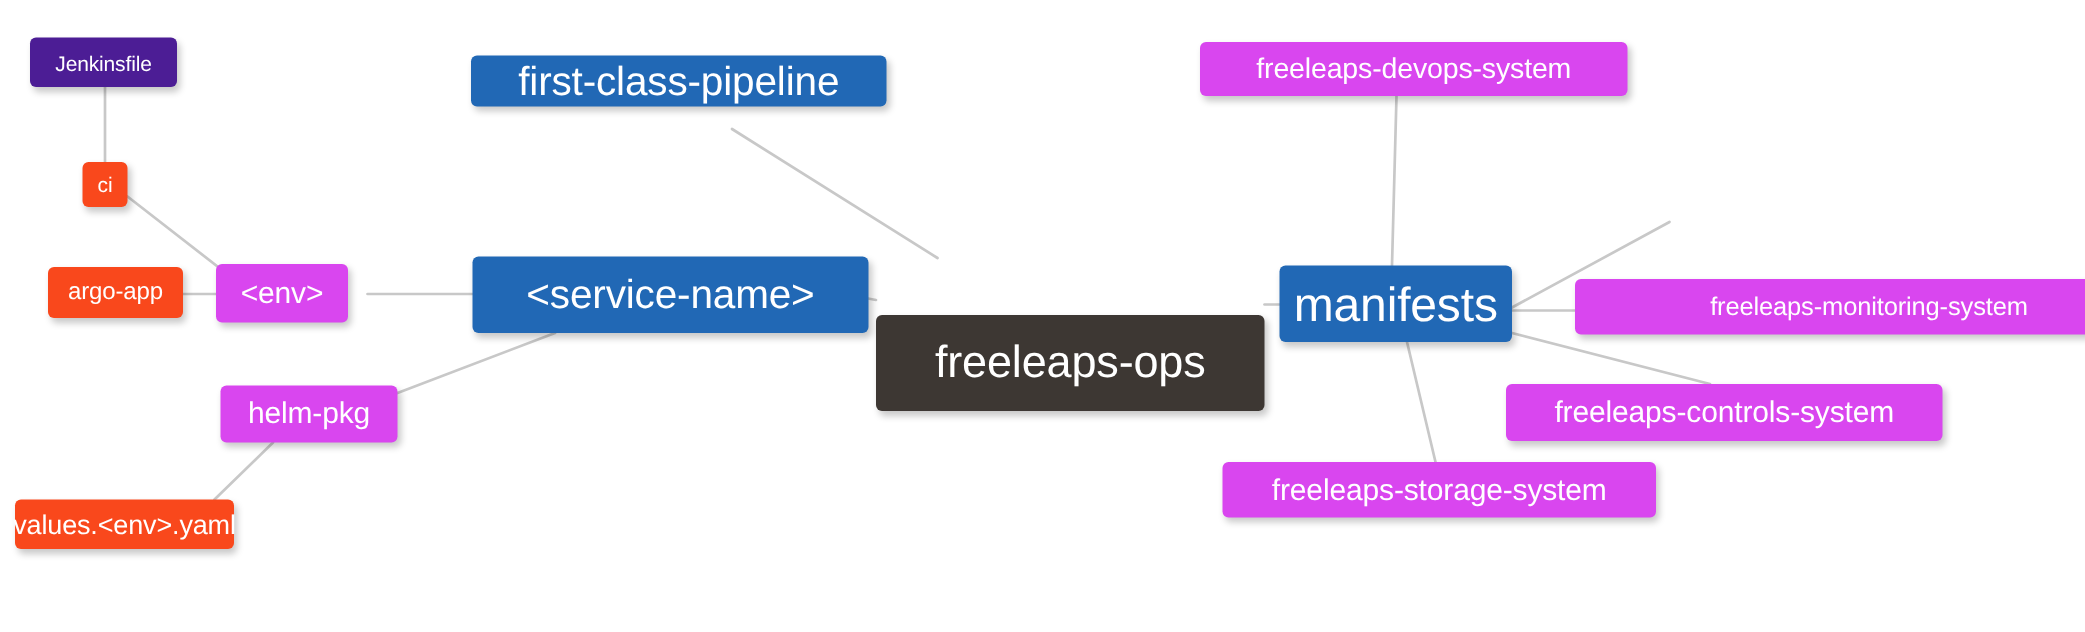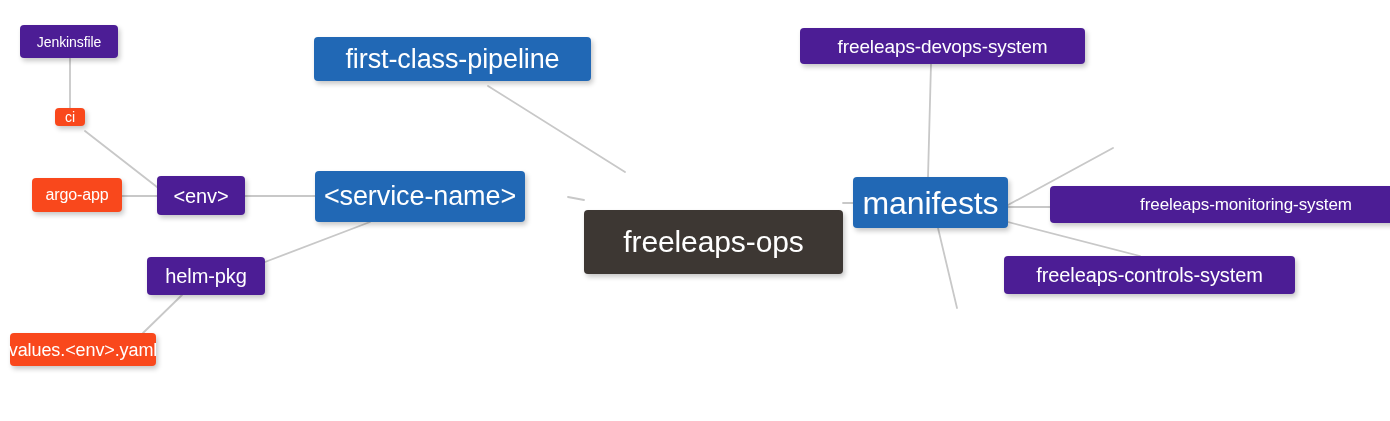--- a/index.html
+++ b/index.html
@@ -34,21 +34,21 @@
     box-sizing: border-box;
     border-radius: 4px;
     color: #ffffff;
     white-space: nowrap;
     line-height: 1;
     box-shadow: 2px 3px 5px rgba(0,0,0,0.22);
     letter-spacing: -0.1px;
   }
   .n-root   { background: #3d3733; margin-top: 38px; }
   .n-blue   { background: #2168b5; }
-  .n-green  { background: #4c1d95; }
+  .n-green  { background: #d946ef; }
   .n-orange { background: #4c1d95; }
   .n-red    { background: #f9481c; }
 </style>
 </head>
 <body>
 
 <div id="mindmap" style="background: rgb(255, 255, 255);">
   <svg id="edges" viewBox="0 0 1390 421">
       <line x1="70" y1="58" x2="70" y2="108" stroke="#c8c8c8" stroke-width="1.8" stroke-linecap="round"></line>
       <line x1="85" y1="131" x2="157" y2="187" stroke="#c8c8c8" stroke-width="1.8" stroke-linecap="round"></line>
@@ -61,49 +61,52 @@
       <line x1="843" y1="203" x2="853" y2="203" stroke="#c8c8c8" stroke-width="1.8" stroke-linecap="round"></line>
       <line x1="928" y1="177" x2="931" y2="64" stroke="#c8c8c8" stroke-width="1.8" stroke-linecap="round"></line>
       <line x1="1008" y1="205" x2="1113" y2="148" stroke="#c8c8c8" stroke-width="1.8" stroke-linecap="round"></line>
       <line x1="1008" y1="207" x2="1050" y2="207" stroke="#c8c8c8" stroke-width="1.8" stroke-linecap="round"></line>
       <line x1="1008" y1="222" x2="1140" y2="256" stroke="#c8c8c8" stroke-width="1.8" stroke-linecap="round"></line>
       <line x1="938" y1="228" x2="957" y2="308" stroke="#c8c8c8" stroke-width="1.8" stroke-linecap="round"></line>
     </svg>
 <div class="node n-orange" style="left: 20px; top: 25px; width: 98px; height: 33px; font-size: 14px;">
       <span>Jenkinsfile</span>
     </div>
-    <div class="node n-red" style="left: 55px; top: 108px; width: 30px; height: 18px; font-size: 14px;">
+    <div class="node n-red" style="left: 55px; top: 108px; width: 30px; height: 30px; font-size: 14px;">
       <span>ci</span>
     </div>
     <div class="node n-red" style="left: 32px; top: 178px; width: 90px; height: 34px; font-size: 16px;">
       <span>argo-app</span>
     </div>
-    <div class="node n-green" style="left: 157px; top: 176px; width: 88px; height: 39px; font-size: 20px;">
+    <div class="node n-green" style="left: 144px; top: 176px; width: 88px; height: 39px; font-size: 20px;">
       <span>&lt;env&gt;</span>
     </div>
     <div class="node n-green" style="left: 147px; top: 257px; width: 118px; height: 38px; font-size: 20px;">
       <span>helm-pkg</span>
     </div>
     <div class="node n-red" style="left: 10px; top: 333px; width: 146px; height: 33px; font-size: 18px;">
       <span>values.&lt;env&gt;.yaml</span>
     </div>
-    <div class="node n-blue" style="left: 314px; top: 37px; width: 277px; height: 44px; font-size: 27px;">
+    <div class="node n-blue" style="left: 314px; top: 37px; width: 277px; height: 34px; font-size: 27px;">
       <span>first-class-pipeline</span>
     </div>
-    <div class="node n-blue" style="left: 315px; top: 171px; width: 210px; height: 51px; font-size: 27px; justify-content: center;">
+    <div class="node n-blue" style="left: 315px; top: 171px; width: 264px; height: 51px; font-size: 27px; justify-content: center;">
       <span>&lt;service-name&gt;</span>
     </div>
     <div class="node n-root" style="left: 584px; top: 172px; width: 259px; height: 64px; font-size: 30px;">
       <span>freeleaps-ops</span>
     </div>
     <div class="node n-blue" style="left: 853px; top: 177px; width: 155px; height: 51px; font-size: 32px;">
       <span>manifests</span>
     </div>
     <div class="node n-green" style="left: 800px; top: 28px; width: 285px; height: 36px; font-size: 19px;">
       <span>freeleaps-devops-system</span>
     </div>
     <div class="node n-green" style="left: 1050px; top: 186px; width: 392px; height: 37px; font-size: 17px;">
       <span>freeleaps-monitoring-system</span>
     </div>
     <div class="node n-green" style="left: 1004px; top: 256px; width: 291px; height: 38px; font-size: 20px;">
       <span>freeleaps-controls-system</span>
     </div>
+    <div class="node n-green" style="left: 815px; top: 308px; width: 289px; height: 37px; font-size: 20px;">
+      <span>freeleaps-storage-system</span>
+    </div>
   </div>
 
 </body></html>

